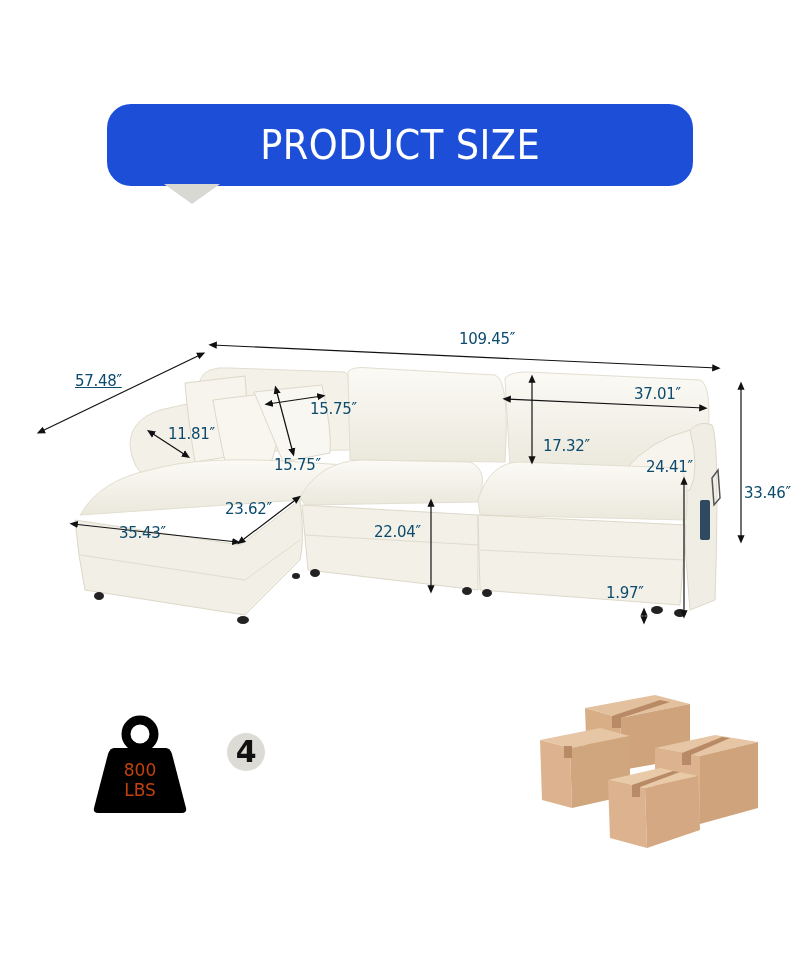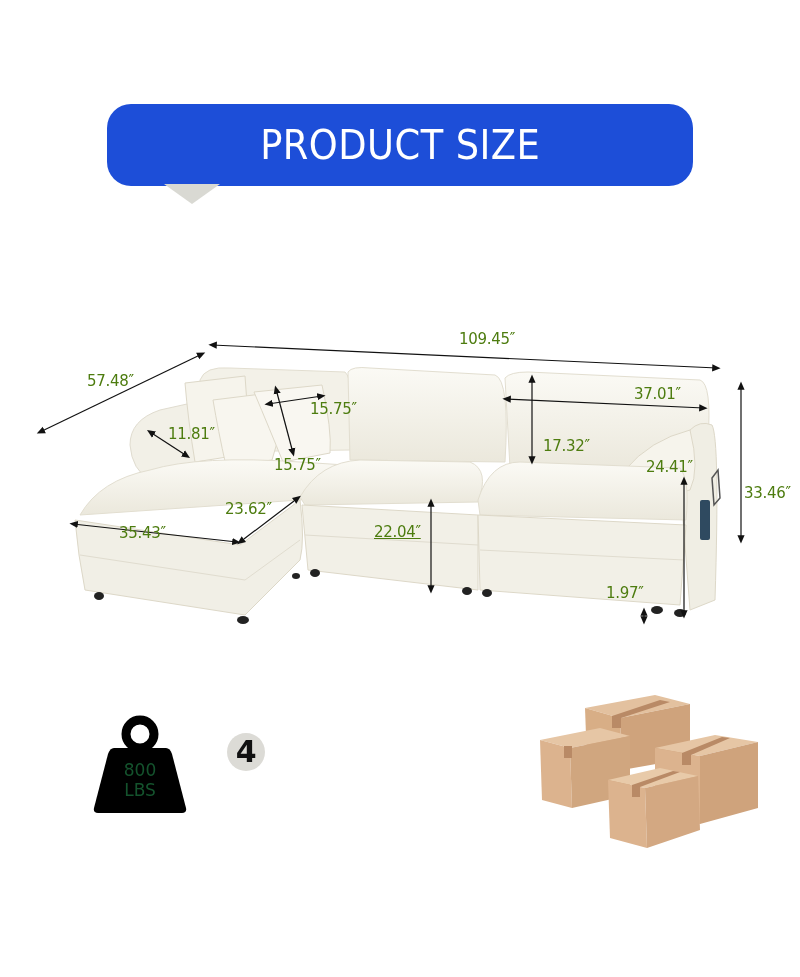--- a/index.html
+++ b/index.html
@@ -18,28 +18,28 @@
   }
   .banner-title {
     color: #ffffff; font-size: 40px; letter-spacing: 0.5px; font-weight: normal;
     font-family: "DejaVu Sans", sans-serif; transform: scaleX(0.92);
   }
 
   .stage { position: absolute; left: 0; top: 300px; width: 800px; height: 340px; }
   .stage svg { position: absolute; left: 0; top: 0; }
 
   .dim {
-    position: absolute; font-size: 15px; color: #4d7c0f; white-space: nowrap;
+    position: absolute; font-size: 15px; color: #0c4a6e; white-space: nowrap;
     font-family: "DejaVu Sans", sans-serif; letter-spacing: -0.3px;
   }
 
   .weight-icon { position: absolute; left: 92px; top: 714px; width: 96px; height: 100px; }
   .weight-text {
     position: absolute; left: 92px; top: 760px; width: 96px; text-align: center;
-    color: #14532d; font-size: 17px; line-height: 20px; font-family: "DejaVu Sans", sans-serif;
+    color: #c2410c; font-size: 17px; line-height: 20px; font-family: "DejaVu Sans", sans-serif;
   }
 
   .ship { position: absolute; left: 221px; top: 733px; font-size: 29px; line-height: 38px; color: #111; font-family: "DejaVu Sans", sans-serif; letter-spacing: -0.5px; }
   .ship-line { display: flex; align-items: center; white-space: nowrap; }
   .ship-num {
     display: inline-flex; align-items: center; justify-content: center;
     width: 38px; height: 38px; border-radius: 50%; background: #dcdbd6;
     font-weight: bold; font-size: 30px; margin: 0 4px 0 6px;
   }
 
@@ -115,28 +115,28 @@
       <line x1="431" y1="502" x2="431" y2="590"></line>
       <line x1="532" y1="378" x2="532" y2="461"></line>
       <line x1="506" y1="399" x2="704" y2="408"></line>
       <line x1="684" y1="480" x2="684" y2="615"></line>
       <line x1="644" y1="611" x2="644" y2="621"></line>
     </g>
   </svg>
 </div>
 
 <span class="dim" style="left:459px; top:330px;">109.45″</span>
-<span class="dim" style="left:87px; top:372px;">57.48″</span>
+<span class="dim" style="left:75px; top:372px;text-decoration:underline;">57.48″</span>
 <span class="dim" style="left:744px; top:484px;">33.46″</span>
 <span class="dim" style="left:310px; top:400px;">15.75″</span>
 <span class="dim" style="left:274px; top:456px;">15.75″</span>
 <span class="dim" style="left:168px; top:425px;">11.81″</span>
 <span class="dim" style="left:119px; top:506px;margin-top:18px;">35.43″</span>
 <span class="dim" style="left:225px; top:500px;">23.62″</span>
-<span class="dim" style="left:374px; top:523px;text-decoration:underline;">22.04″</span>
+<span class="dim" style="left:374px; top:523px;">22.04″</span>
 <span class="dim" style="left:543px; top:437px;">17.32″</span>
 <span class="dim" style="left:634px; top:385px;">37.01″</span>
 <span class="dim" style="left:646px; top:458px;">24.41″</span>
 <span class="dim" style="left:606px; top:584px;">1.97″</span>
 
 <svg class="weight-icon" viewBox="0 0 96 100">
   <circle cx="48" cy="20" r="14" fill="none" stroke="#000" stroke-width="9"></circle>
   <path d="M22,34 L74,34 Q78,34 80,40 L94,94 Q95,99 90,99 L6,99 Q1,99 2,94 L16,40 Q18,34 22,34 Z" fill="#000"></path>
 </svg>
 <div class="weight-text">

